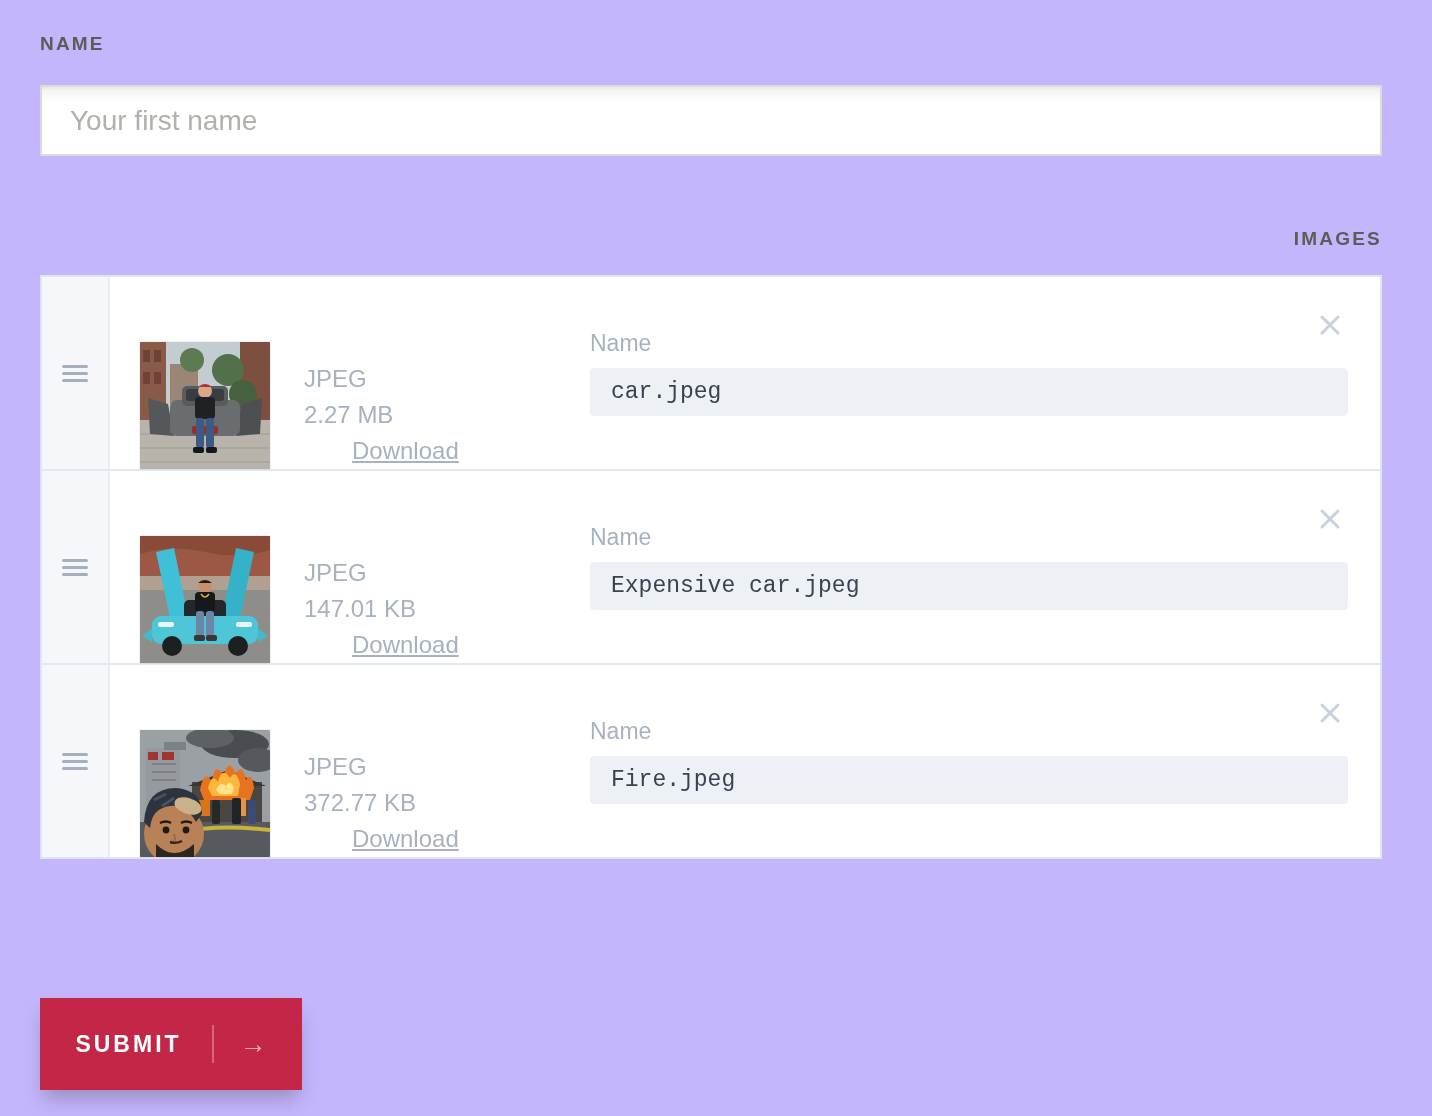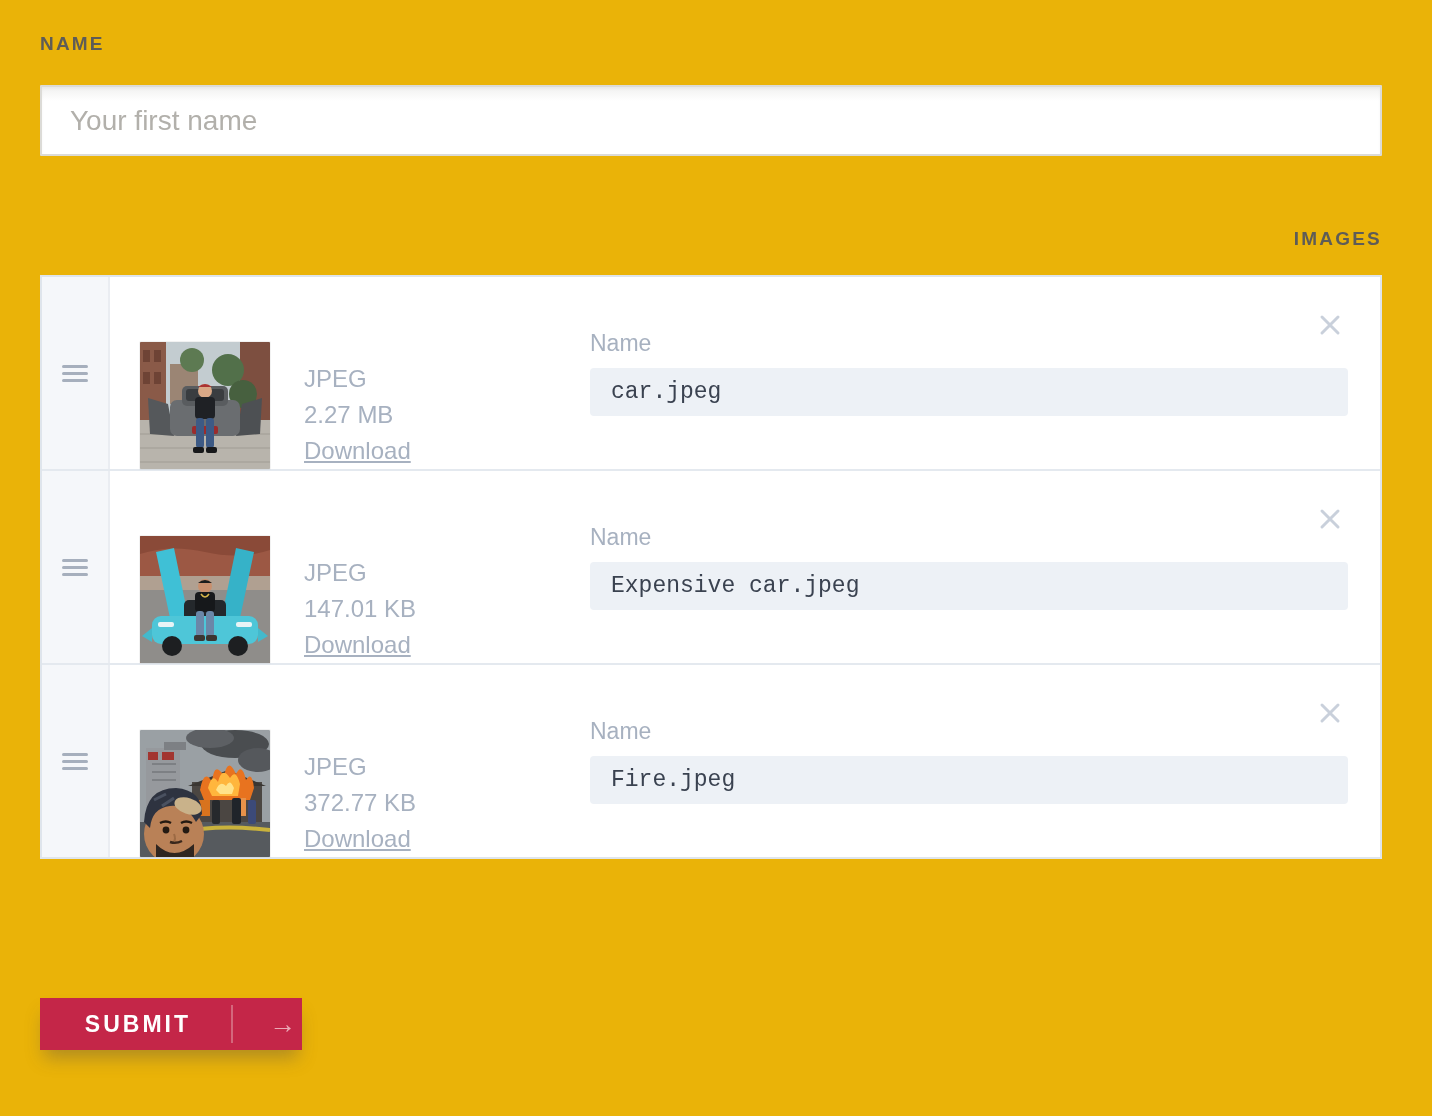--- a/index.html
+++ b/index.html
@@ -1,19 +1,19 @@
 <!DOCTYPE html>
 <html><head>
 <meta charset="utf-8">
 <style>
   html,body{margin:0;padding:0;background:#ffffff;}
   .page{
     position:relative;
     width:1432px;height:1116px;
-    background:#eab308;
+    background:#c4b5fd;
     font-family:"Liberation Sans", sans-serif;
     box-sizing:border-box;
     padding:33px 50px 0 40px;
   }
   
   .section-label{
     font-size:19px;font-weight:bold;letter-spacing:2.2px;
     color:#5e5c57;text-transform:uppercase;
     margin:0 0 0 0;
   }
@@ -61,21 +61,21 @@
   .thumb{
     width:130px;height:127px;flex:0 0 130px;
     overflow:hidden;border-radius:1px;
     box-shadow:0 0 0 1px rgba(0,0,0,0.05);
   }
   .thumb svg{display:block;width:100%;height:100%;}
   .meta{
     margin-left:34px;
     font-size:24px;line-height:36px;color:#a7b1c0;
   }
-  .meta a{color:#a7b1c0;text-decoration:underline;cursor:pointer;}
+  .meta a{color:#a7b1c0;text-decoration:underline;cursor:pointer;margin-left:48px;}
   .field-group{
     position:absolute;left:480px;right:32px;
     top:50%;transform:translateY(-50%);
   }
   .field-label{
     display:block;font-size:23px;color:#a7b1c0;margin-bottom:11px;
   }
   .field-input{
     display:block;box-sizing:border-box;width:100%;height:48px;
     background:#edf1f6;border:none;border-radius:4px;
@@ -86,24 +86,24 @@
   }
   .close-btn{
     position:absolute;top:36px;right:38px;
     width:24px;height:24px;padding:0;border:none;background:none;
     cursor:pointer;line-height:0;
   }
   .close-btn svg{display:block;}
   
   .submit-btn{
     margin-top:139px;
-    width:262px;height:52px;
+    width:262px;height:92px;
     border:none;cursor:pointer;
     background:#c42648;color:#ffffff;
-    display:flex;align-items:center;justify-content:flex-end;gap:12px;
+    display:flex;align-items:center;justify-content:center;gap:2px;
     box-shadow:0 12px 18px -4px rgba(70,70,80,0.35);
     font-family:"Liberation Sans", sans-serif;
   }
   .submit-label{
     font-size:23px;font-weight:bold;letter-spacing:3px;
   }
   .submit-divider{
     width:2px;height:38px;background:#d4677c;margin:0 24px 0 28px;
   }
   .submit-arrow{

